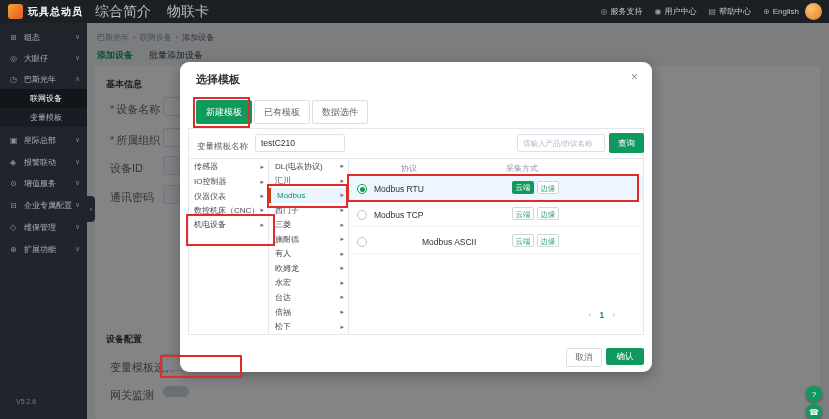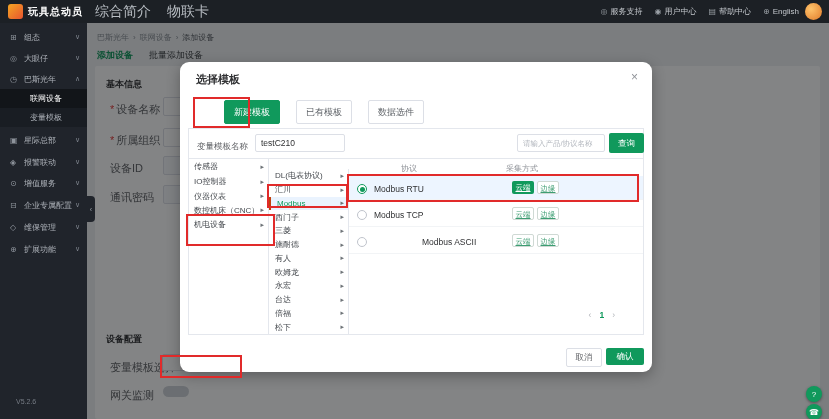--- a/index.html
+++ b/index.html
@@ -46,54 +46,54 @@
   .toggle{position:absolute;left:68px;top:320px;width:26px;height:11px;border-radius:6px;background:#cfd3d8;}
   
   .overlay{position:absolute;left:87px;top:23px;width:742px;height:396px;background:rgba(8,10,12,0.5);z-index:30;}
   .float-btn{position:absolute;width:16px;height:16px;border-radius:50%;background:#10995c;color:#fff;
     font-size:8px;display:flex;align-items:center;justify-content:center;z-index:35;box-shadow:0 1px 3px rgba(0,0,0,.4);}
   
   .modal{position:absolute;left:180px;top:62px;width:472px;height:310px;background:#ffffff;border-radius:9px;
     box-shadow:0 4px 14px rgba(0,0,0,.3);z-index:45;}
   .m-title{position:absolute;left:16px;top:10px;font-size:11px;font-weight:bold;color:#303133;}
   .m-close{position:absolute;right:14px;top:8px;font-size:12px;color:#909399;cursor:pointer;}
-  .m-tabs{position:absolute;left:16px;top:38px;display:flex;gap:16px;padding-left:28px;}
+  .m-tabs{position:absolute;left:16px;top:38px;display:flex;gap:2px;}
   .m-tab{height:22px;line-height:22px;padding:0 9px;font-size:9px;color:#5f6368;background:#fff;
     border:1px solid #dcdfe6;border-radius:2px;cursor:pointer;}
   .m-tab.active{background:#10995c;border-color:#10995c;color:#fff;}
   .m-box{position:absolute;left:8px;top:66px;width:456px;height:207px;border:1px solid #e4e7ed;box-sizing:border-box;}
   .m-form-label{position:absolute;left:8px;top:12px;font-size:8.5px;color:#606266;}
   .m-name-input{position:absolute;left:66px;top:5px;width:90px;height:18px;border:1px solid #dcdfe6;border-radius:2px;
     font-size:8.5px;color:#303133;padding:0 5px;box-sizing:border-box;font-family:inherit;}
   .m-search-input{position:absolute;left:328px;top:5px;width:88px;height:18px;border:1px solid #dcdfe6;border-radius:2px;
     font-size:7.5px;color:#303133;padding:0 5px;box-sizing:border-box;font-family:inherit;}
   .m-search-input::placeholder{color:#b4b8bf;}
   .m-search-btn{position:absolute;left:420px;top:4px;width:35px;height:20px;background:#10995c;color:#fff;
     font-size:8.5px;border:none;border-radius:2px;text-align:center;line-height:20px;cursor:pointer;}
   .m-divider{position:absolute;left:0;top:29px;width:100%;height:1px;background:#e4e7ed;}
   .col1{position:absolute;left:0;top:30px;width:80px;bottom:0;border-right:1px solid #e4e7ed;box-sizing:border-box;}
   .col2{position:absolute;left:80px;top:30px;width:80px;bottom:0;border-right:1px solid #e4e7ed;box-sizing:border-box;
-    display:flex;flex-direction:column;margin-top:10px;}
+    display:flex;flex-direction:column;}
   .col3{position:absolute;left:160px;top:30px;right:0;bottom:0;}
   .cat-row{position:relative;display:flex;align-items:center;padding:0 5px;font-size:8px;color:#45494e;cursor:pointer;}
   .cat-row .arr,.brand-row .arr{position:absolute;right:4px;font-size:7px;color:#6f7479;}
   .cat-row.sel,.brand-row.sel{background:#eaf3fe;border-left:2px solid #c2410c;color:#10995c;}
   .brand-row{position:relative;flex:1;display:flex;align-items:center;padding:0 6px;font-size:8px;color:#45494e;
     box-sizing:border-box;cursor:pointer;}
   .wrap2{line-height:1.2;white-space:normal;}
   .t-head{position:absolute;left:0;top:0;width:100%;height:17px;border-bottom:1px solid #eef0f3;}
   .t-head span{position:absolute;top:4px;font-size:8px;color:#909399;}
   .p-row{position:absolute;left:0;width:100%;border-bottom:1px solid #f2f4f6;box-sizing:border-box;}
   .p-row.sel{background:#edf5ff;}
   .radio{position:absolute;left:8px;width:8px;height:8px;border-radius:50%;border:1px solid #c0c4cc;background:#fff;}
   .radio.on{border:1px solid #10995c;}
   .radio.on::after{content:"";position:absolute;left:1.5px;top:1.5px;width:5px;height:5px;border-radius:50%;background:#10995c;}
   .p-name{position:absolute;left:25px;font-size:8.5px;color:#303133;}
   .mini-btn{position:absolute;width:22px;height:13px;line-height:13px;font-size:7.5px;text-align:center;
-    border-radius:2px;cursor:pointer;box-sizing:border-box;text-decoration:underline;}
+    border-radius:2px;cursor:pointer;box-sizing:border-box;}
   .mini-solid{background:#10995c;color:#fff;}
   .mini-line{background:#fff;color:#3d9d72;border:1px solid #cfd9d4;}
   .pagination{position:absolute;right:28px;bottom:14px;font-size:8.5px;color:#b0b3b8;display:flex;gap:8px;align-items:center;}
   .pagination .cur{color:#10995c;font-weight:bold;}
   .m-cancel{position:absolute;left:386px;top:286px;width:34px;height:17px;background:#fff;border:1px solid #dcdfe6;
     border-radius:2px;font-size:8.5px;color:#606266;text-align:center;line-height:17px;cursor:pointer;}
   .m-confirm{position:absolute;left:426px;top:286px;width:38px;height:17px;background:#10995c;border-radius:2px;
     font-size:8.5px;color:#fff;text-align:center;line-height:17px;cursor:pointer;}
   
   .anno{position:absolute;border:2px solid #e12a2a;z-index:60;pointer-events:none;}

